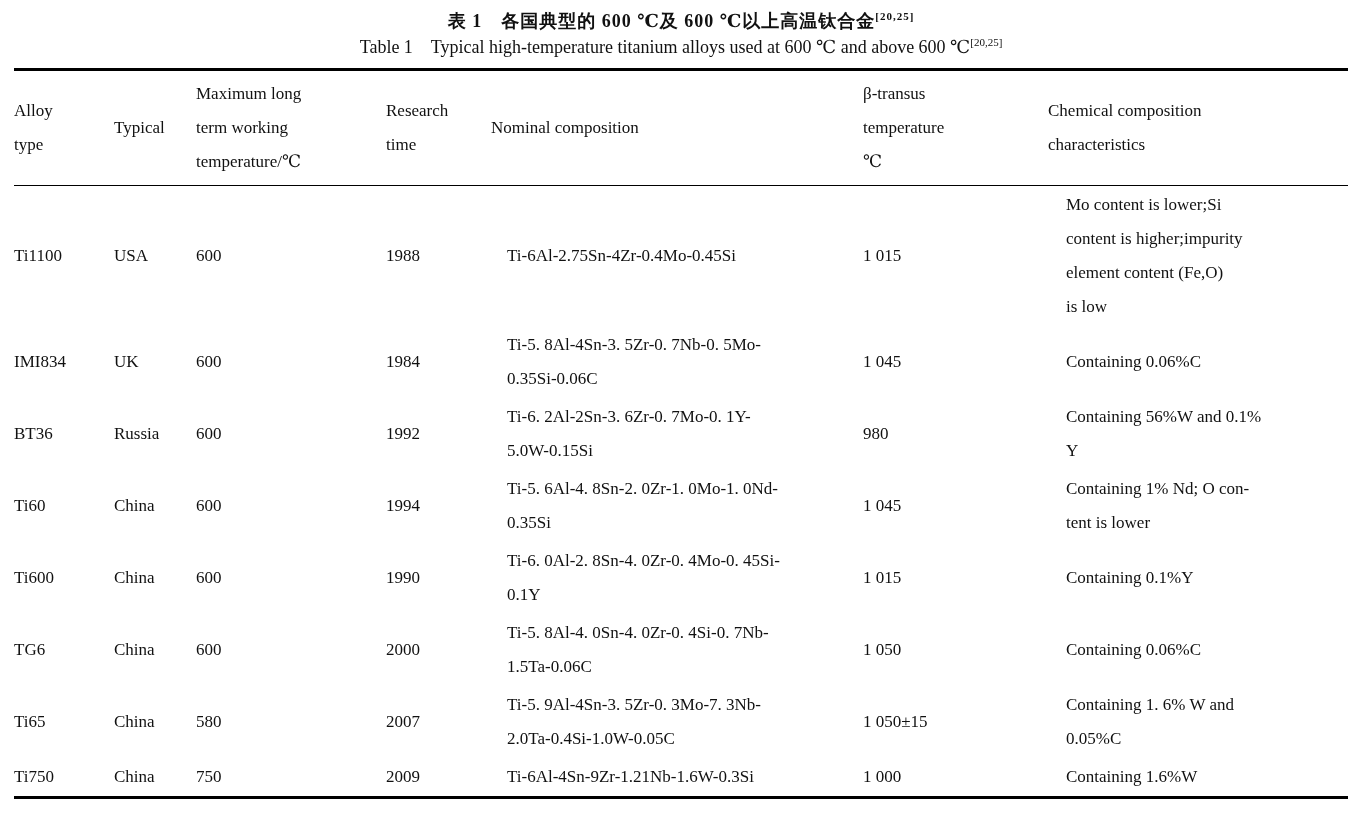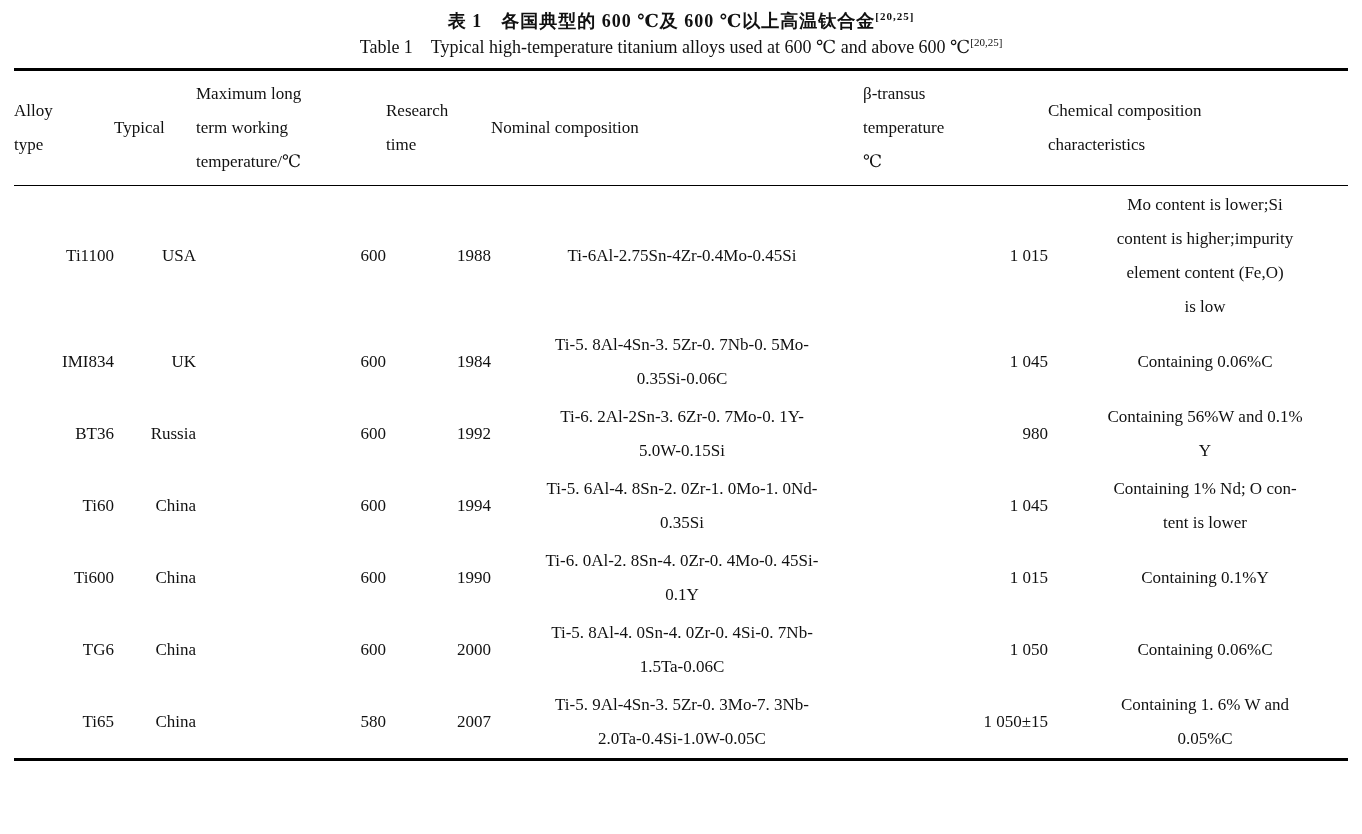--- a/index.html
+++ b/index.html
@@ -49,30 +49,30 @@
     text-align: left;
     vertical-align: middle;
     white-space: pre-line;
     line-height: 34px;
     padding: 6px 0;
   }
   tbody td {
     vertical-align: middle;
     line-height: 34px;
     padding: 2px 0;
-    text-align: right;
+    text-align: left;
   }
   td.c-comp {
-    text-align: center;
+    text-align: left;
     padding-left: 16px;
     padding-right: 6px;
     white-space: pre-line;
   }
   td.c-char {
-    text-align: center;
+    text-align: left;
     padding-left: 18px;
     padding-right: 4px;
     white-space: pre-line;
   }
   col.w-alloy { width: 100px; }
   col.w-nation { width: 82px; }
   col.w-temp { width: 190px; }
   col.w-year { width: 105px; }
   col.w-comp { width: 372px; }
   col.w-beta { width: 185px; }
@@ -195,16 +195,25 @@
     <td class="c-nation">China</td>
     <td class="c-temp">580</td>
     <td class="c-year">2007</td>
     <td class="c-comp">Ti-5. 9Al-4Sn-3. 5Zr-0. 3Mo-7. 3Nb-
 2.0Ta-0.4Si-1.0W-0.05C</td>
     <td class="c-beta">1 050±15</td>
     <td class="c-char">Containing 1. 6% W and
 0.05%C</td>
   </tr>
 
+  <tr>
+    <td class="c-alloy">Ti750</td>
+    <td class="c-nation">China</td>
+    <td class="c-temp">750</td>
+    <td class="c-year">2009</td>
+    <td class="c-comp">Ti-6Al-4Sn-9Zr-1.21Nb-1.6W-0.3Si</td>
+    <td class="c-beta">1 000</td>
+    <td class="c-char">Containing 1.6%W</td>
+  </tr>
 </tbody>
   </table>
 
 </div>
 
 </body></html>

